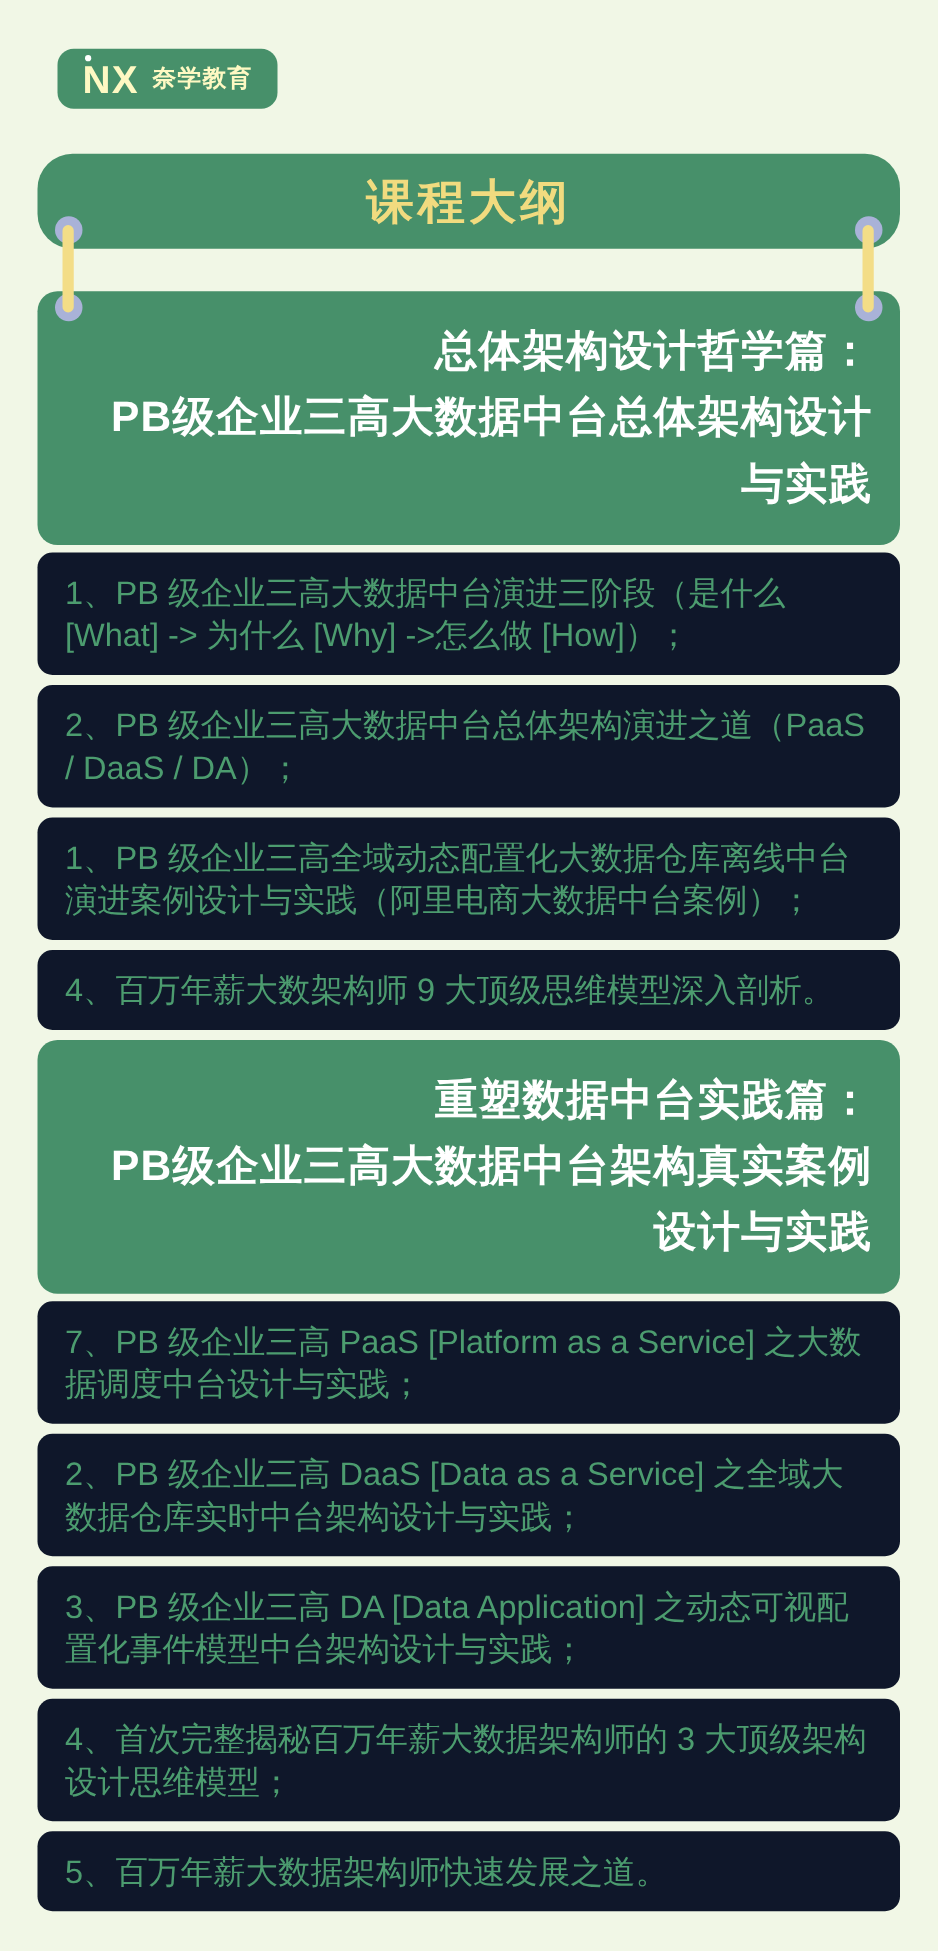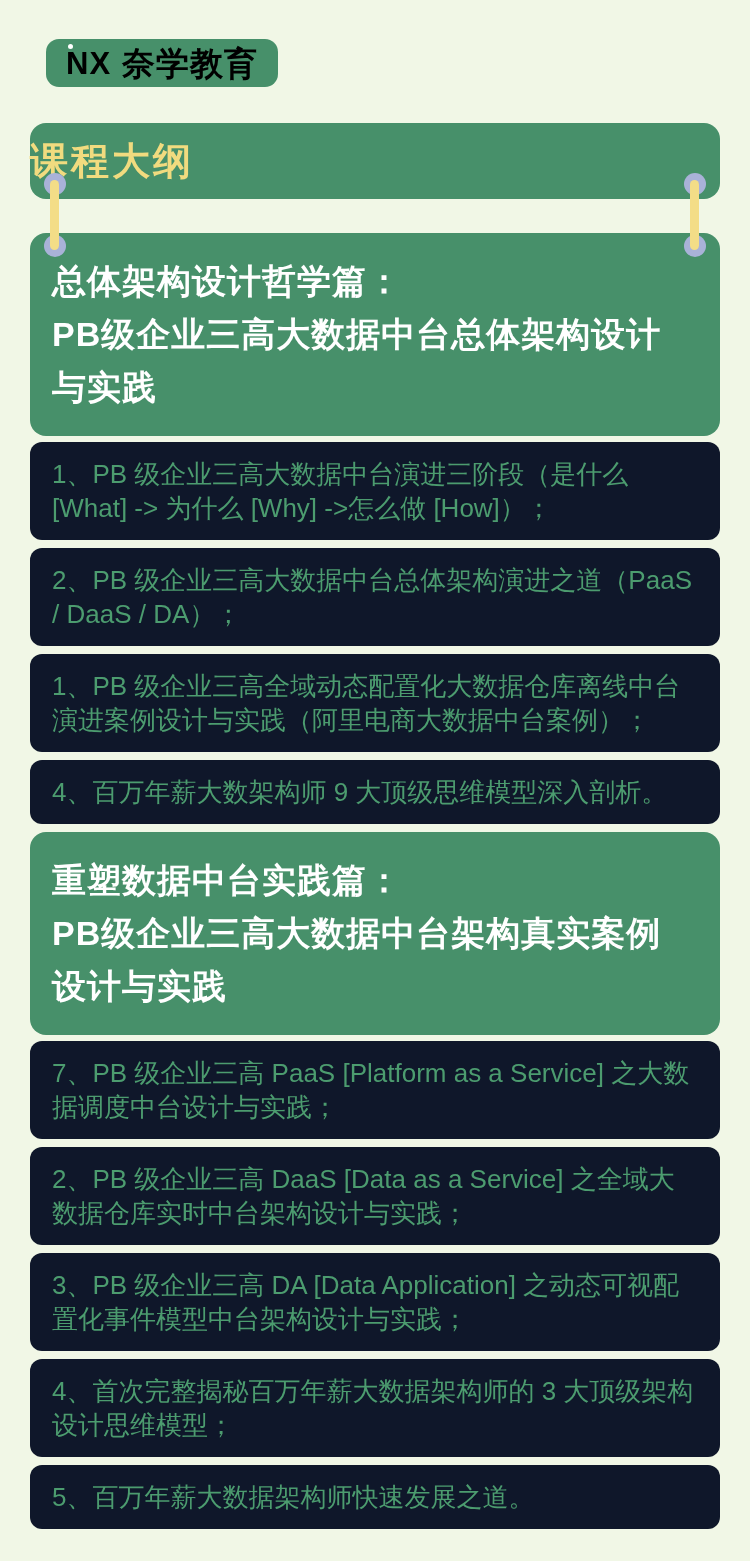--- a/index.html
+++ b/index.html
@@ -14,21 +14,21 @@
     position: relative;
     overflow: hidden;
   }
 
   
   .logo {
     position: absolute;
     left: 46px;
     top: 39px;
     background: #47906A;
-    color: #000000;
+    color: #fef9c3;
     border-radius: 13px;
     height: 48px;
     padding: 0 20px;
     display: flex;
     align-items: center;
     gap: 11px;
   }
   .logo-mark {
     font-weight: bold;
     font-size: 31px;
@@ -41,54 +41,55 @@
     position: absolute;
     top: -4px;
     left: 2px;
     width: 5px;
     height: 5px;
     border-radius: 50%;
     background: #FFFFFF;
   }
   .logo-name {
     font-weight: bold;
-    font-size: 33px;
+    font-size: 19px;
     line-height: 1;
     letter-spacing: 1px;
   }
 
   
   .content {
     position: absolute;
     left: 30px;
     top: 123px;
     width: 690px;
   }
 
   .banner {
     background: #47906A;
-    border-radius: 16px;
+    border-radius: 28px;
     height: 76px;
     display: flex;
     align-items: center;
-    justify-content: flex-start;
+    justify-content: center;
     margin-bottom: 34px;
   }
   .banner-title {
     color: #F1DB7F;
     font-size: 38px;
     font-weight: bold;
     letter-spacing: 3px;
   }
 
   .section-head {
     background: #47906A;
     border-radius: 16px;
     padding: 22px 22px;
     margin-bottom: 6px;
+    text-align: right;
   }
   .head-line {
     color: #FFFFFF;
     font-size: 34px;
     font-weight: bold;
     line-height: 53px;
     letter-spacing: 1px;
   }
 
   .item {

